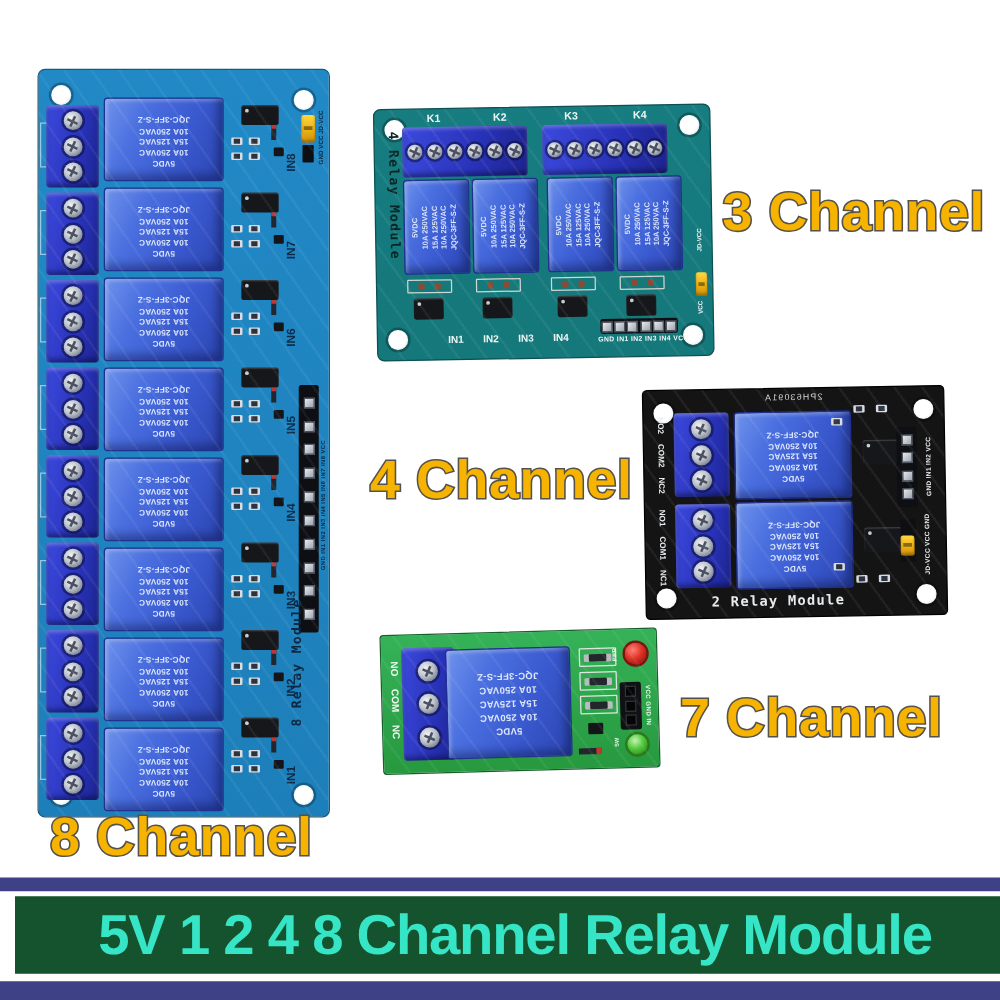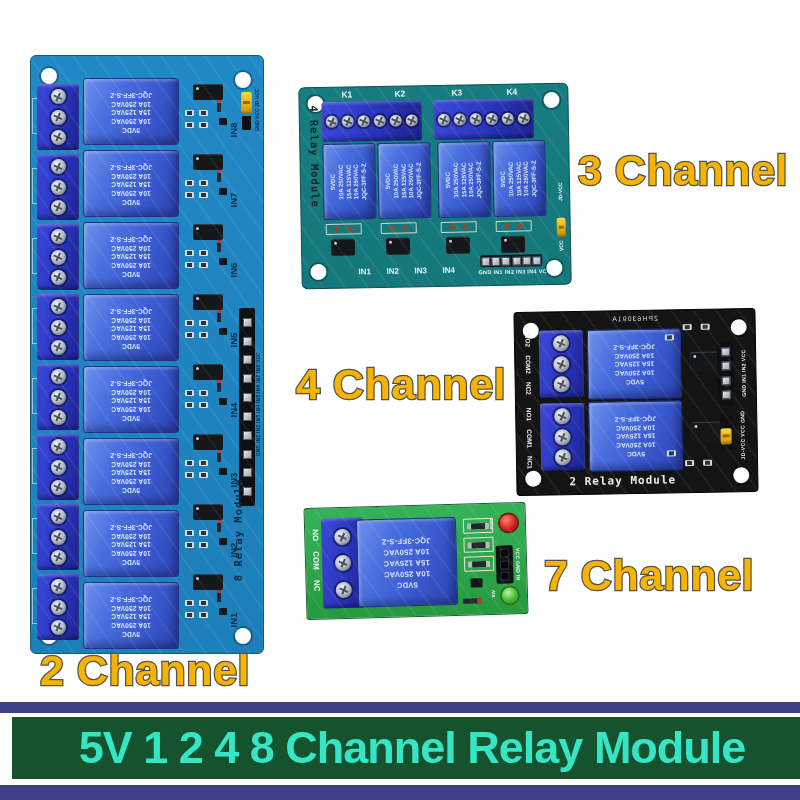--- a/index.html
+++ b/index.html
@@ -603,21 +603,21 @@
         <div class="fhole"></div>
         <div class="fhole"></div>
         <div class="fhole"></div>
       </div>
     <div class="vwrap rot90 hdr1lbl" style="left:190px;top:57px;width:44px;height:8px;">VCC GND IN</div>
 
     <div class="led green" style="left:195px;top:84px;width:16px;height:16px;"></div>
     <div class="vwrap rot-90 tiny1" style="left:176px;top:86px;width:20px;height:8px;">SW</div>
   </div>
 
-  <div class="ch-label" style="left:40px;top:646px;">2 Channel</div>
+  <div class="ch-label" style="left:40px;top:646px;">8 Channel</div>
   <div class="ch-label" style="left:578px;top:146px;">3 Channel</div>
   <div class="ch-label" style="left:296px;top:360px;">4 Channel</div>
   <div class="ch-label" style="left:544px;top:551px;">7 Channel</div>
 
   <div class="banner-bar" style="top:702px;height:11px;"></div>
   <div class="banner-main">
     <div class="banner-text">5V 1 2 4 8 Channel Relay Module</div>
   </div>
   <div class="banner-bar" style="top:785px;height:15px;"></div>
 

